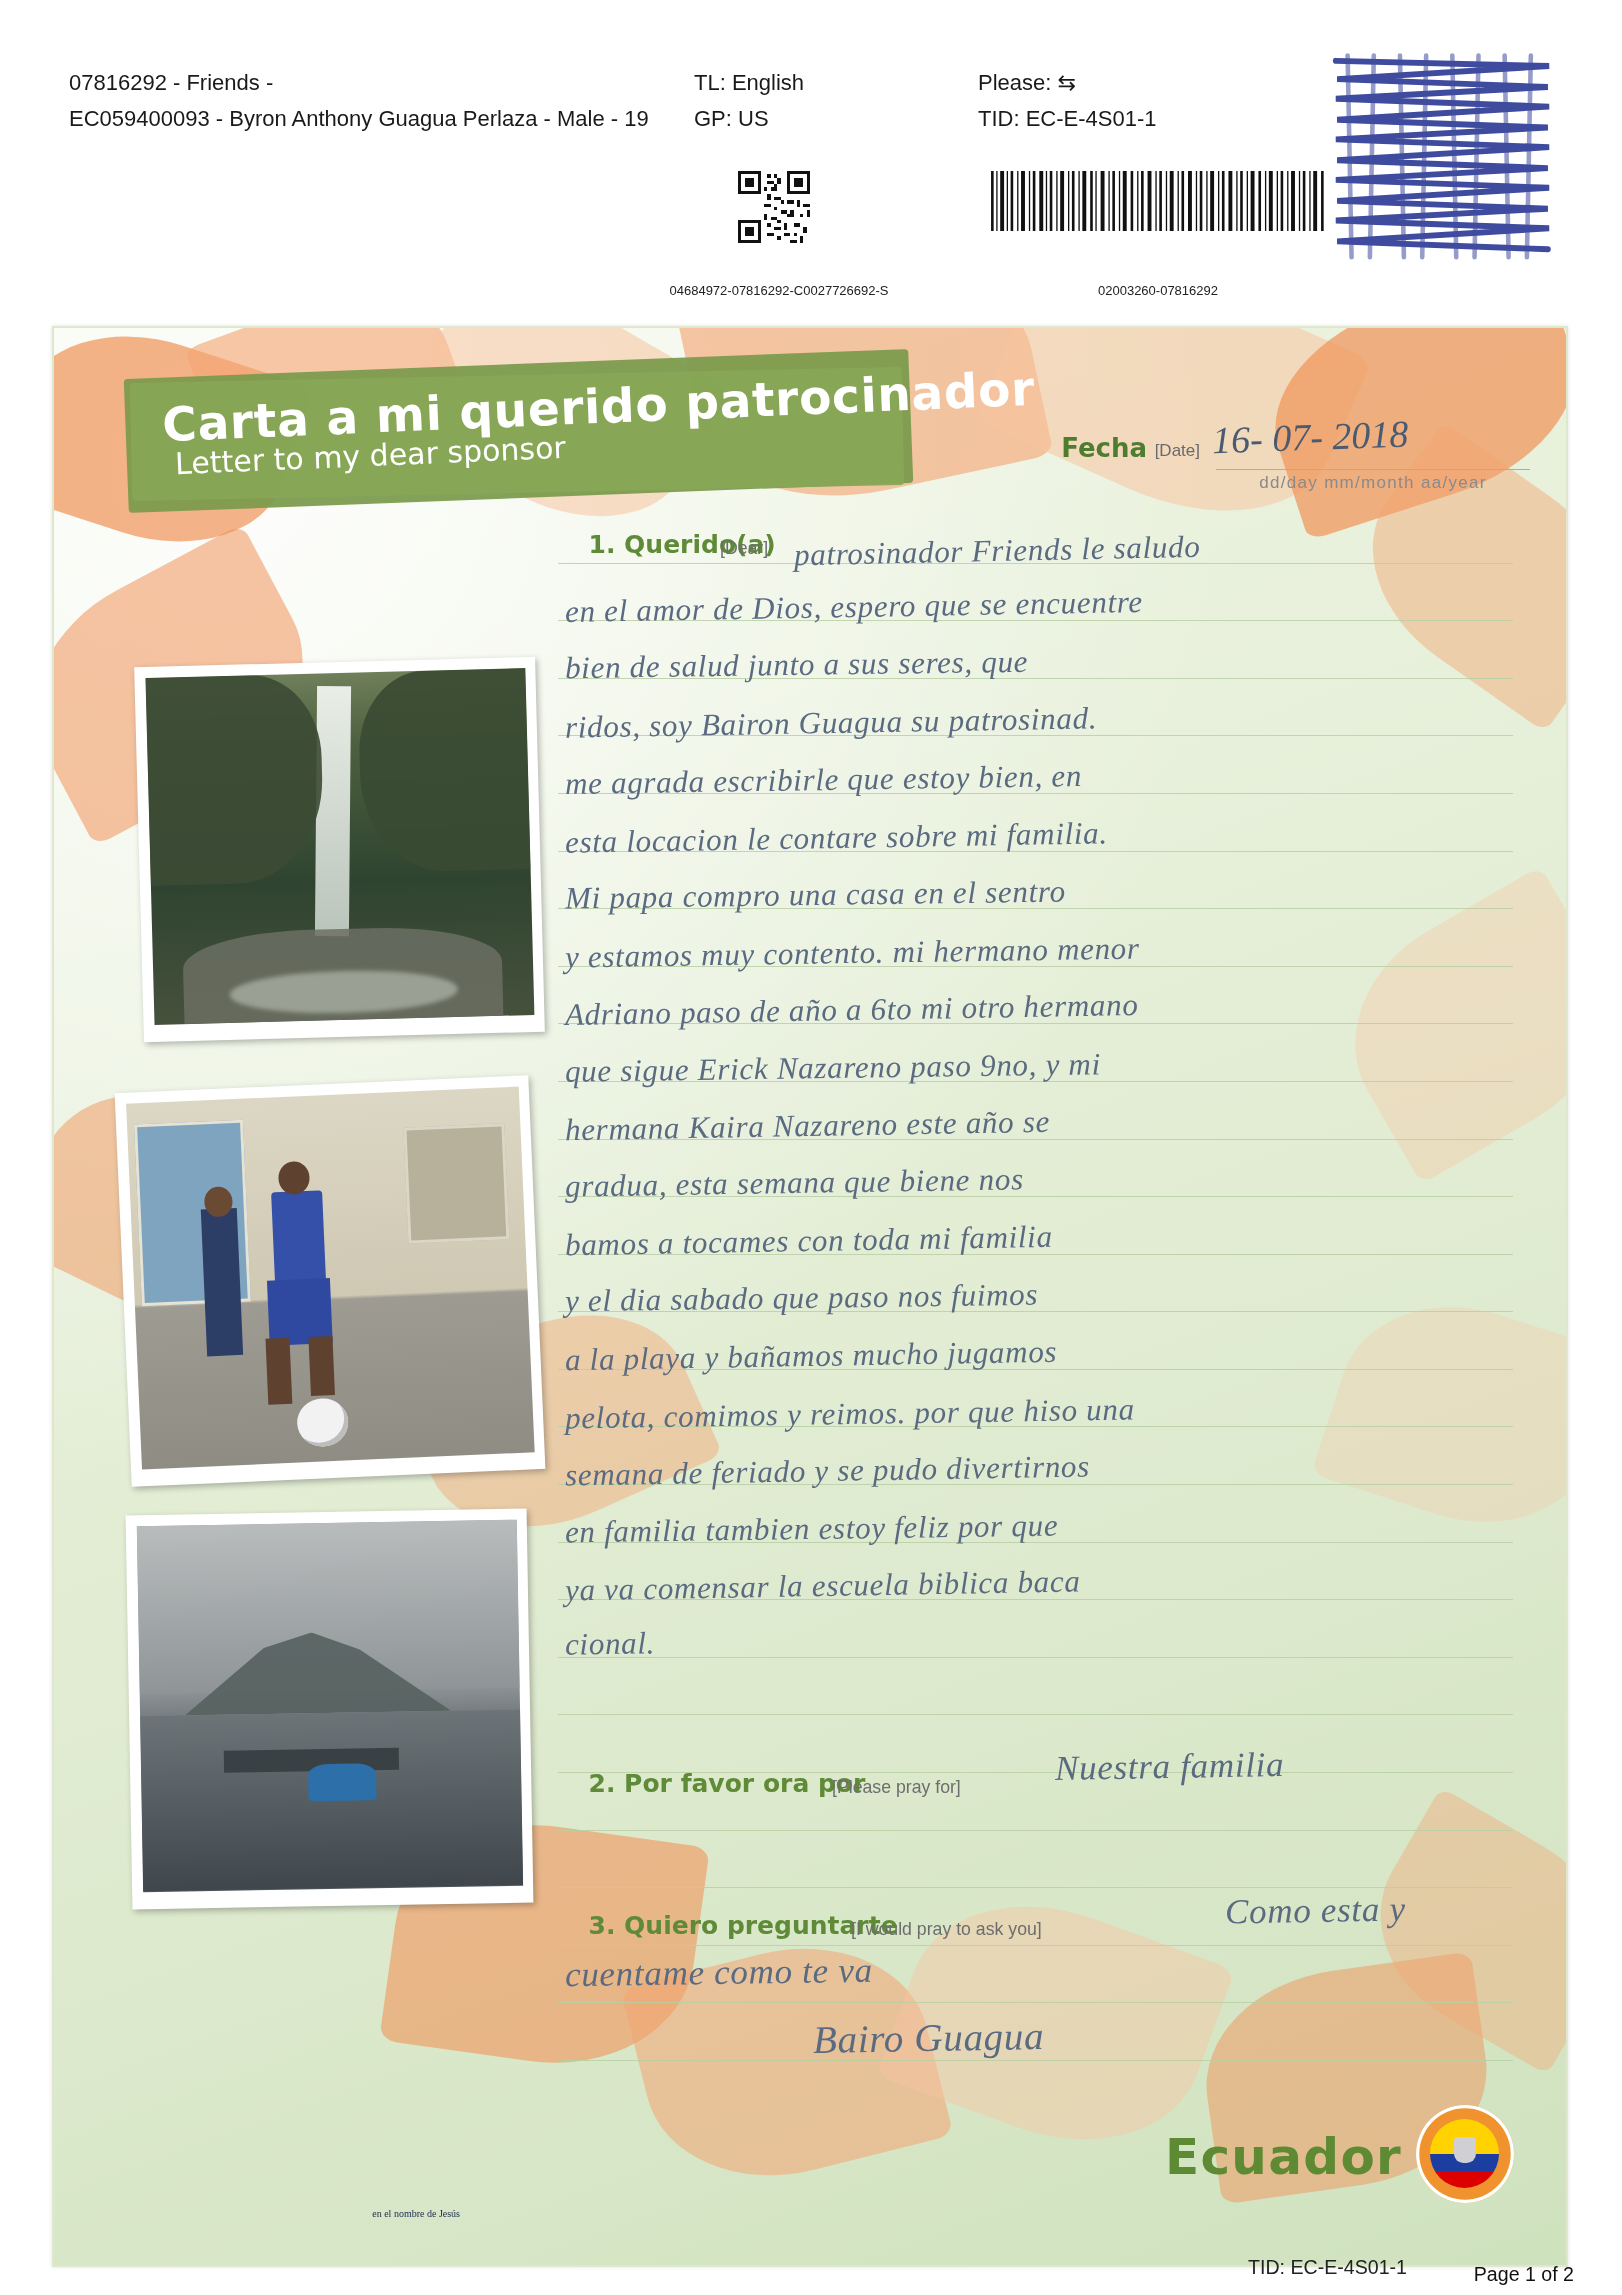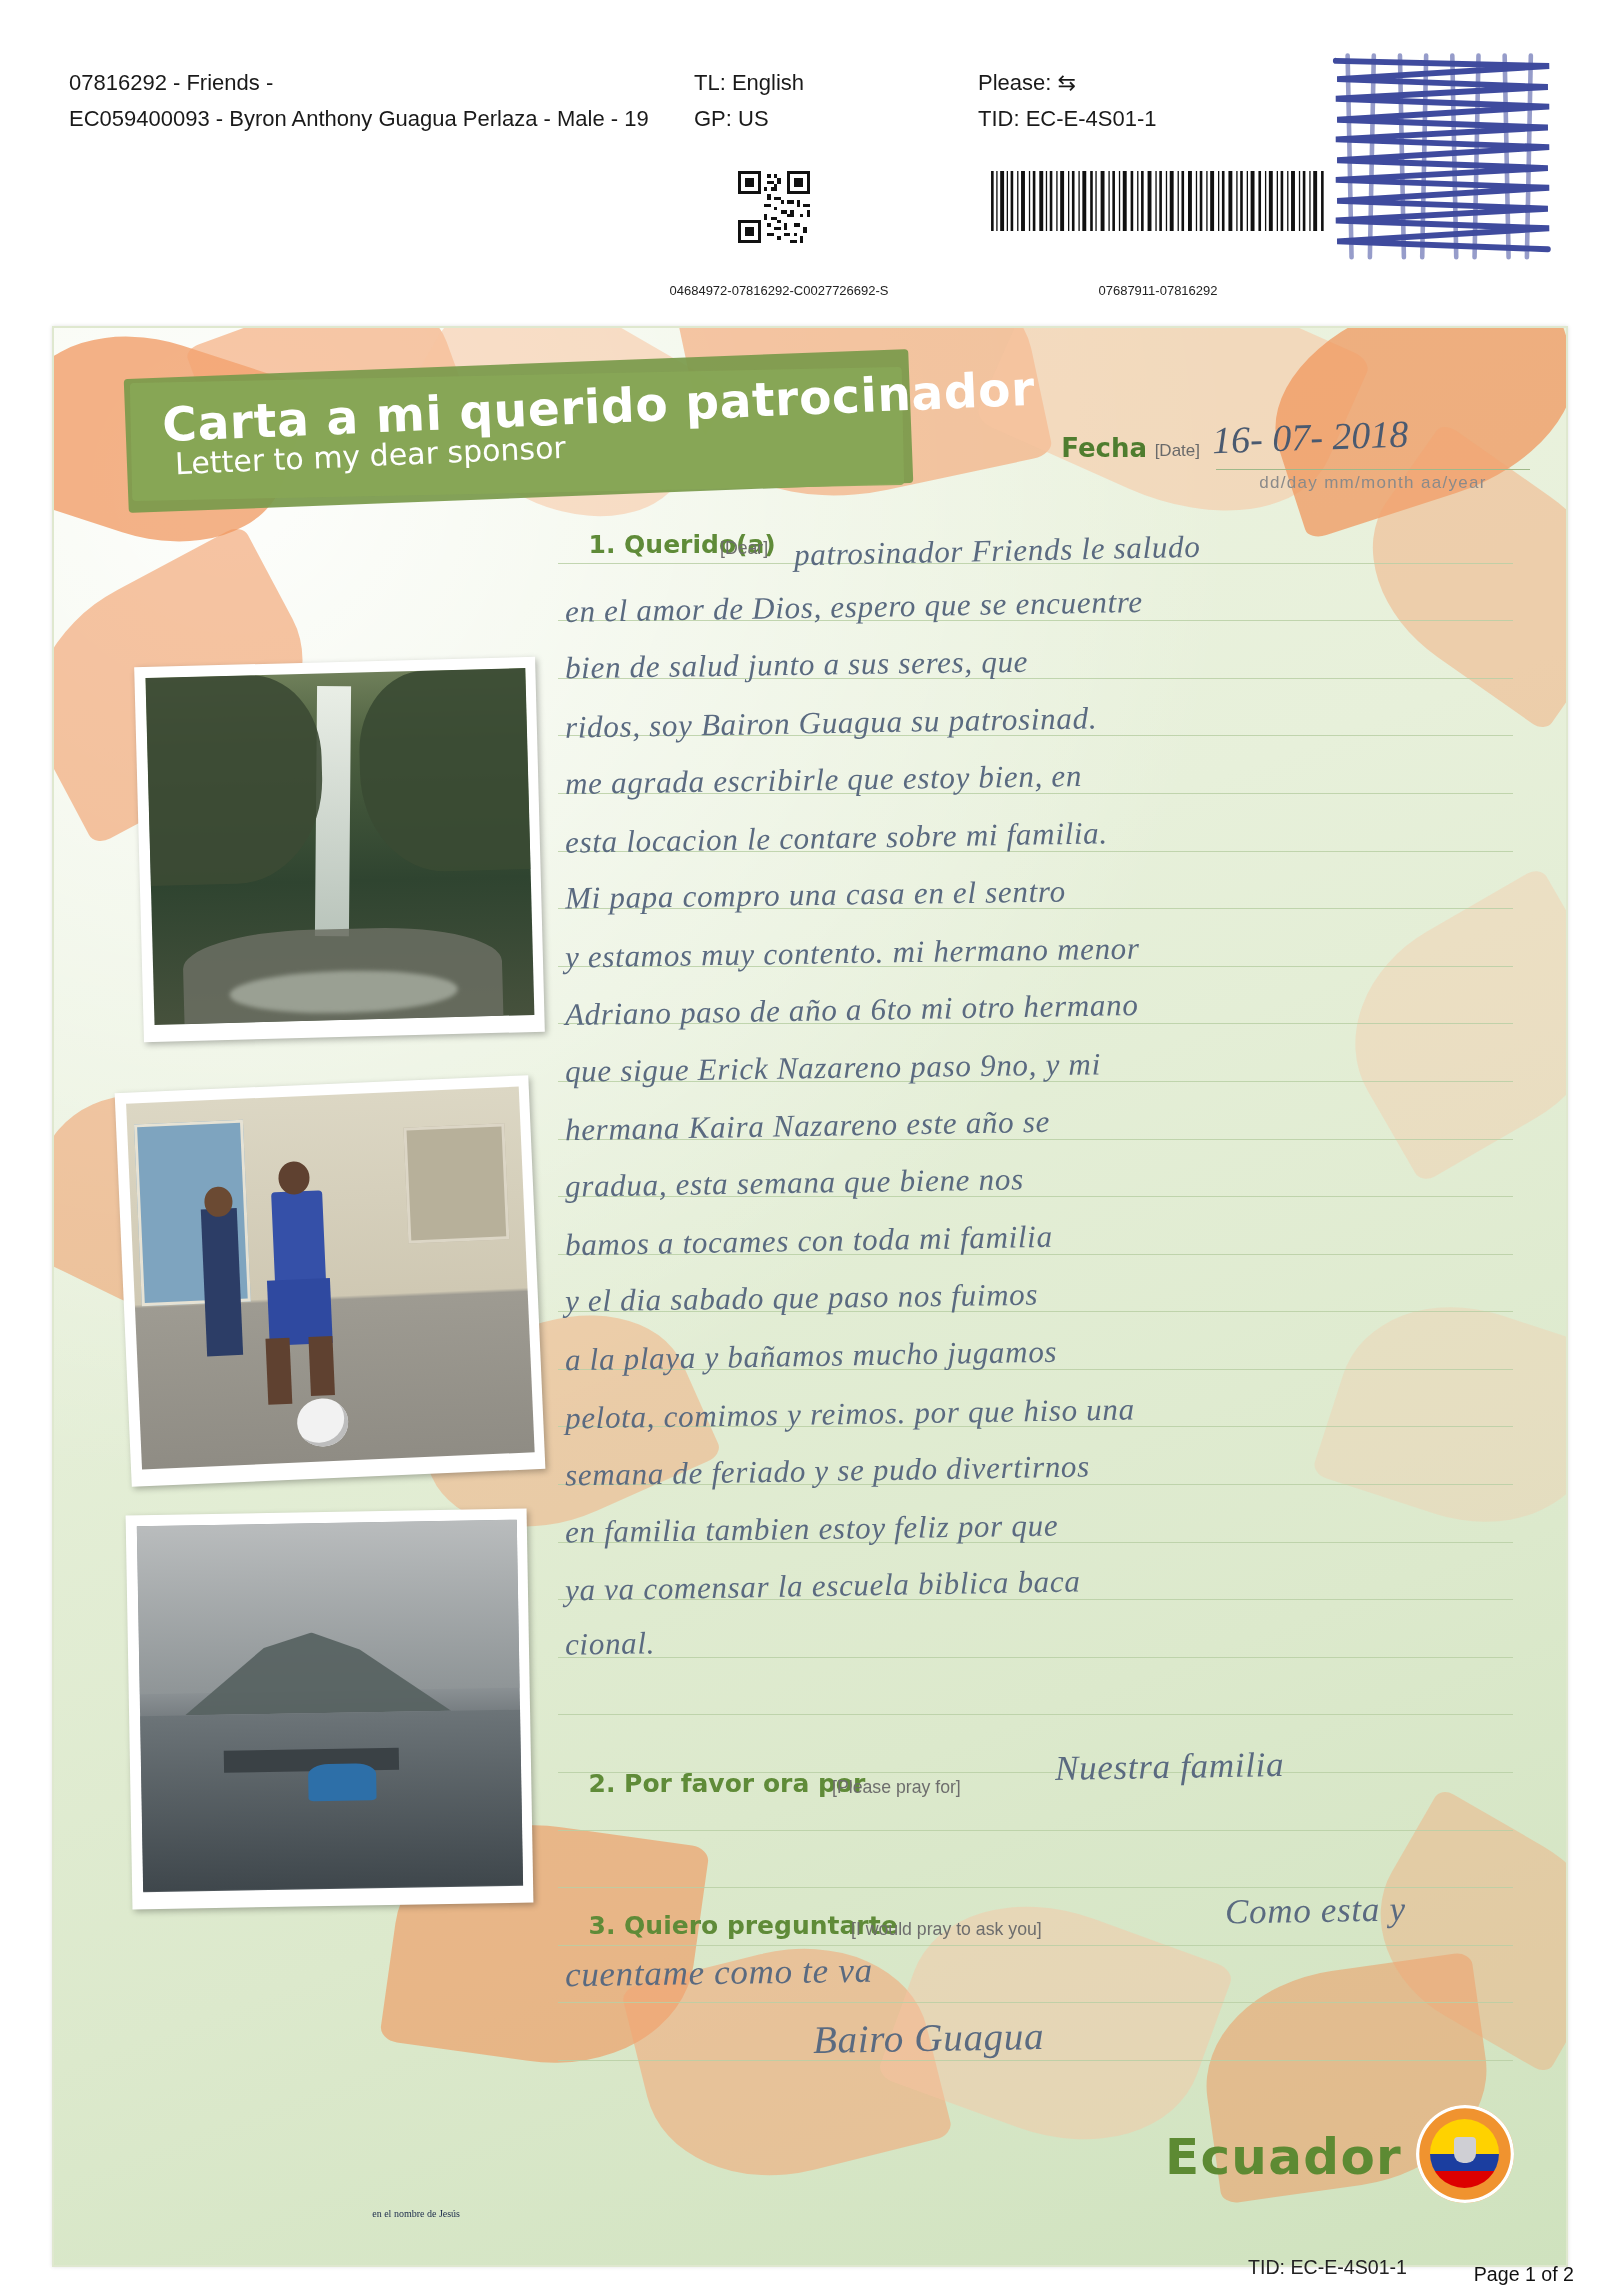--- a/index.html
+++ b/index.html
@@ -475,21 +475,21 @@
           <rect x="229" y="0" width="1" height="46"></rect>
             <rect x="232" y="0" width="3" height="46"></rect>
           <rect x="238" y="0" width="1" height="46"></rect>
             <rect x="241" y="0" width="2" height="46"></rect>
           <rect x="246" y="0" width="1" height="46"></rect>
             <rect x="249" y="0" width="3" height="46"></rect>
           <rect x="255" y="0" width="2" height="46"></rect>
         </g>
       </svg>
     </div>
-    <div class="barcode-caption">07687911-07816292</div>
+    <div class="barcode-caption">02003260-07816292</div>
 
     <div class="scribble">
       <svg width="229" height="216" viewBox="0 0 350 330">
         <g stroke="#2f3c96" stroke-width="9" fill="none" stroke-linecap="round" opacity="0.92">
           <path d="M12,18 L338,26 L14,46 L336,58 L12,76 L338,88 L14,108 L336,120 L12,138 L338,150 L14,170 L336,182 L12,200 L338,212 L14,232 L336,244 L12,262 L338,274 L14,294 L336,306"></path>
           <path d="M30,10 L36,318 M70,10 L64,318 M110,10 L116,318 M150,10 L144,318 M190,10 L196,318 M230,10 L224,318 M270,10 L276,318 M310,10 L304,318" stroke-width="7" opacity="0.55"></path>
         </g>
       </svg>
     </div>
   </div>

